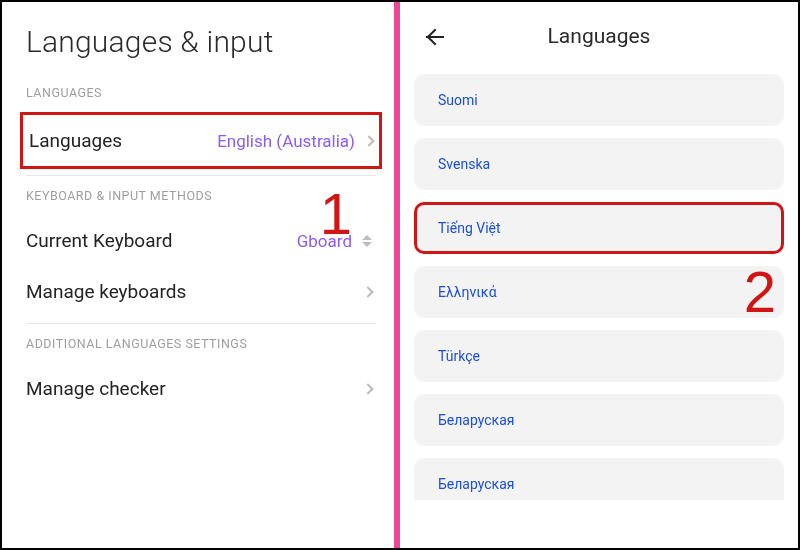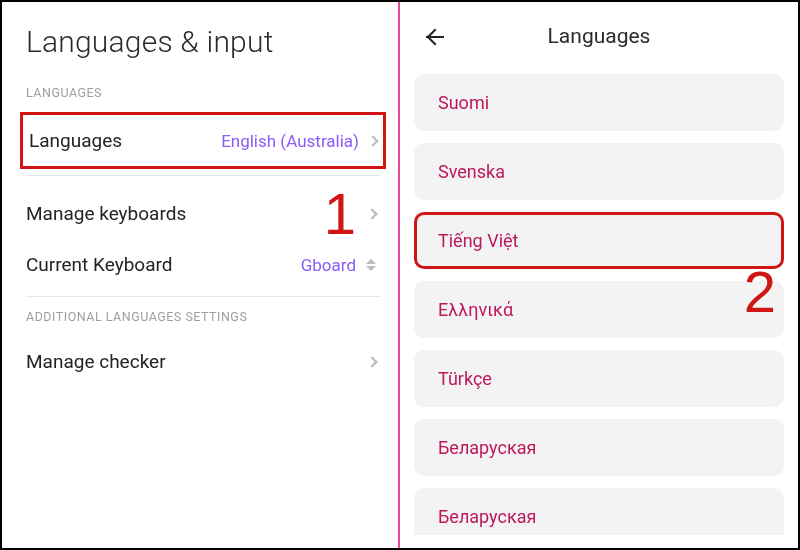--- a/index.html
+++ b/index.html
@@ -9,21 +9,21 @@
     border: 2px solid #000;
     display: flex;
     position: relative;
     background: #fff;
   }
   .panel {
     height: 100%;
     position: relative;
     background: #fff;
   }
-  .panel-left { width: 50%; border-right: 2px solid #ec4899; padding: 18px 18px 0 24px; }
+  .panel-left { width: 50%; border-right: 6px solid #ec4899; padding: 18px 18px 0 24px; }
   .panel-right { width: 50%; padding: 14px 14px 0 14px; }
 
   
   .title {
     font-size: 30px;
     font-weight: 300;
     color: #2b2b2b;
     margin: 4px 0 26px 0;
     letter-spacing: 0.2px;
   }
@@ -113,22 +113,22 @@
   .right-title {
     font-size: 21px;
     font-weight: 400;
     color: #2b2b2b;
   }
   .lang-item {
     background: #f3f3f4;
     border-radius: 10px;
     padding: 18px 24px;
     margin-bottom: 12px;
-    font-size: 18px;
-    color: #be185d;
+    font-size: 14px;
+    color: #1d4ed8;
   }
   .lang-item.highlight {
     border: 3px solid #d11414;
     padding: 15px 21px;
   }
   .lang-item.last {
     margin-bottom: 0;
     border-bottom-left-radius: 0;
     border-bottom-right-radius: 0;
     padding-bottom: 8px;
@@ -147,36 +147,37 @@
     <div class="row red-box">
       <span class="label">Languages</span>
       <span class="value">
         <span>English (Australia)</span>
         <span class="chevron-right"></span>
       </span>
     </div>
 
     <div class="divider"></div>
 
-
-    <div class="row">
-      <span class="label">Manage keyboards</span>
-      <span class="value">
-        <span class="chevron-right"></span>
-      </span>
-    </div>
+    <div class="section-header">KEYBOARD &amp; INPUT METHODS</div>
 
     <div class="row">
       <span class="label">Current Keyboard</span>
       <span class="value">
         <span>Gboard</span>
         <span class="updown">
           <span class="tri-up"></span>
             <span class="tri-down"></span>
         </span>
+      </span>
+    </div>
+
+    <div class="row">
+      <span class="label">Manage keyboards</span>
+      <span class="value">
+        <span class="chevron-right"></span>
       </span>
     </div>
 
     <div class="divider"></div>
 
     <div class="section-header">ADDITIONAL LANGUAGES SETTINGS</div>
 
     <div class="row">
       <span class="label">Manage checker</span>
       <span class="value">

